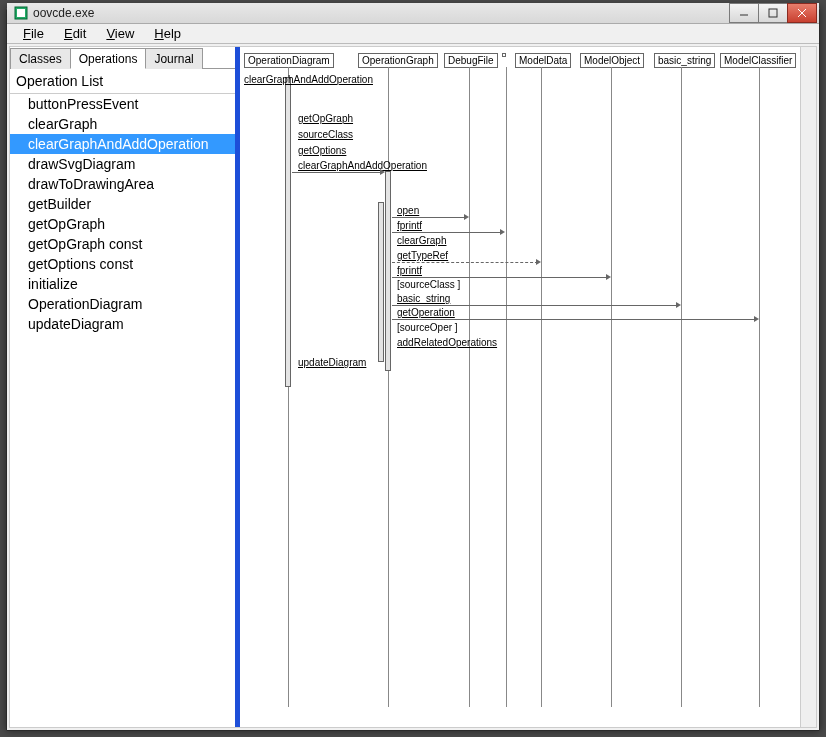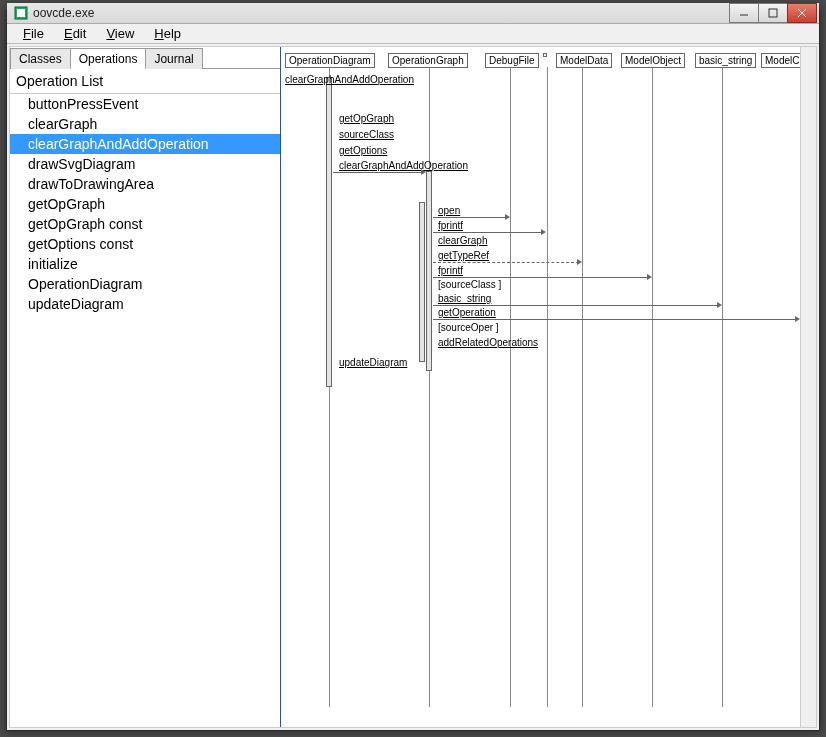--- a/index.html
+++ b/index.html
@@ -41,21 +41,21 @@
   display: flex; align-items: center;
   padding: 0 6px;
   border-bottom: 1px solid #bbb;
   font-size: 13px;
 }
 .menu-item { padding: 2px 10px; cursor: default; }
 .menu-item .u { text-decoration: underline; }
 
 .client { flex: 1; display: flex; background: #fff; border: 1px solid #ccc; margin: 2px; }
 
-.left-panel { width: 271px; border-right: 1px solid #1d4ed8; display: flex; flex-direction: column; }
+.left-panel { width: 230px; border-right: 5px solid #1d4ed8; display: flex; flex-direction: column; }
 
 .tabs { display: flex; height: 22px; border-bottom: 1px solid #999; font-size: 12px; }
 .tab {
   padding: 2px 8px;
   border: 1px solid #999;
   border-bottom: none;
   background: #e8e8e8;
   margin-right: -1px;
   cursor: default;
   display: flex; align-items: center;
@@ -157,34 +157,35 @@
         <div class="tab">Journal</div>
       </div>
       <div class="list-header">Operation List</div>
       <div class="op-list">
 
       <div class="op-item">buttonPressEvent</div>
           <div class="op-item">clearGraph</div>
           <div class="op-item selected">clearGraphAndAddOperation</div>
           <div class="op-item">drawSvgDiagram</div>
           <div class="op-item">drawToDrawingArea</div>
+          <div class="op-item">getBuilder</div>
           <div class="op-item">getOpGraph</div>
           <div class="op-item">getOpGraph const</div>
           <div class="op-item">getOptions const</div>
           <div class="op-item">initialize</div>
           <div class="op-item">OperationDiagram</div>
           <div class="op-item">updateDiagram</div>
         </div>
     </div>
 
     <div class="diagram-wrap">
       <div class="diagram">
 
         <div class="lifebox" style="left:4px">OperationDiagram</div>
-        <div class="lifebox" style="left:107px">OperationGraph</div>
+        <div class="lifebox" style="left:118px">OperationGraph</div>
         <div class="lifebox" style="left:204px">DebugFile</div>
         <div class="lifebox" style="left:275px">ModelData</div>
         <div class="lifebox" style="left:340px">ModelObject</div>
         <div class="lifebox" style="left:414px">basic_string</div>
         <div class="lifebox" style="left:480px">ModelClassifier</div>
 
         <div class="lifebox" style="left:262px; width:4px; padding:1px 0"></div>
 
         <div class="lifeline" style="left:48px"></div>
         <div class="lifeline" style="left:148px"></div>

